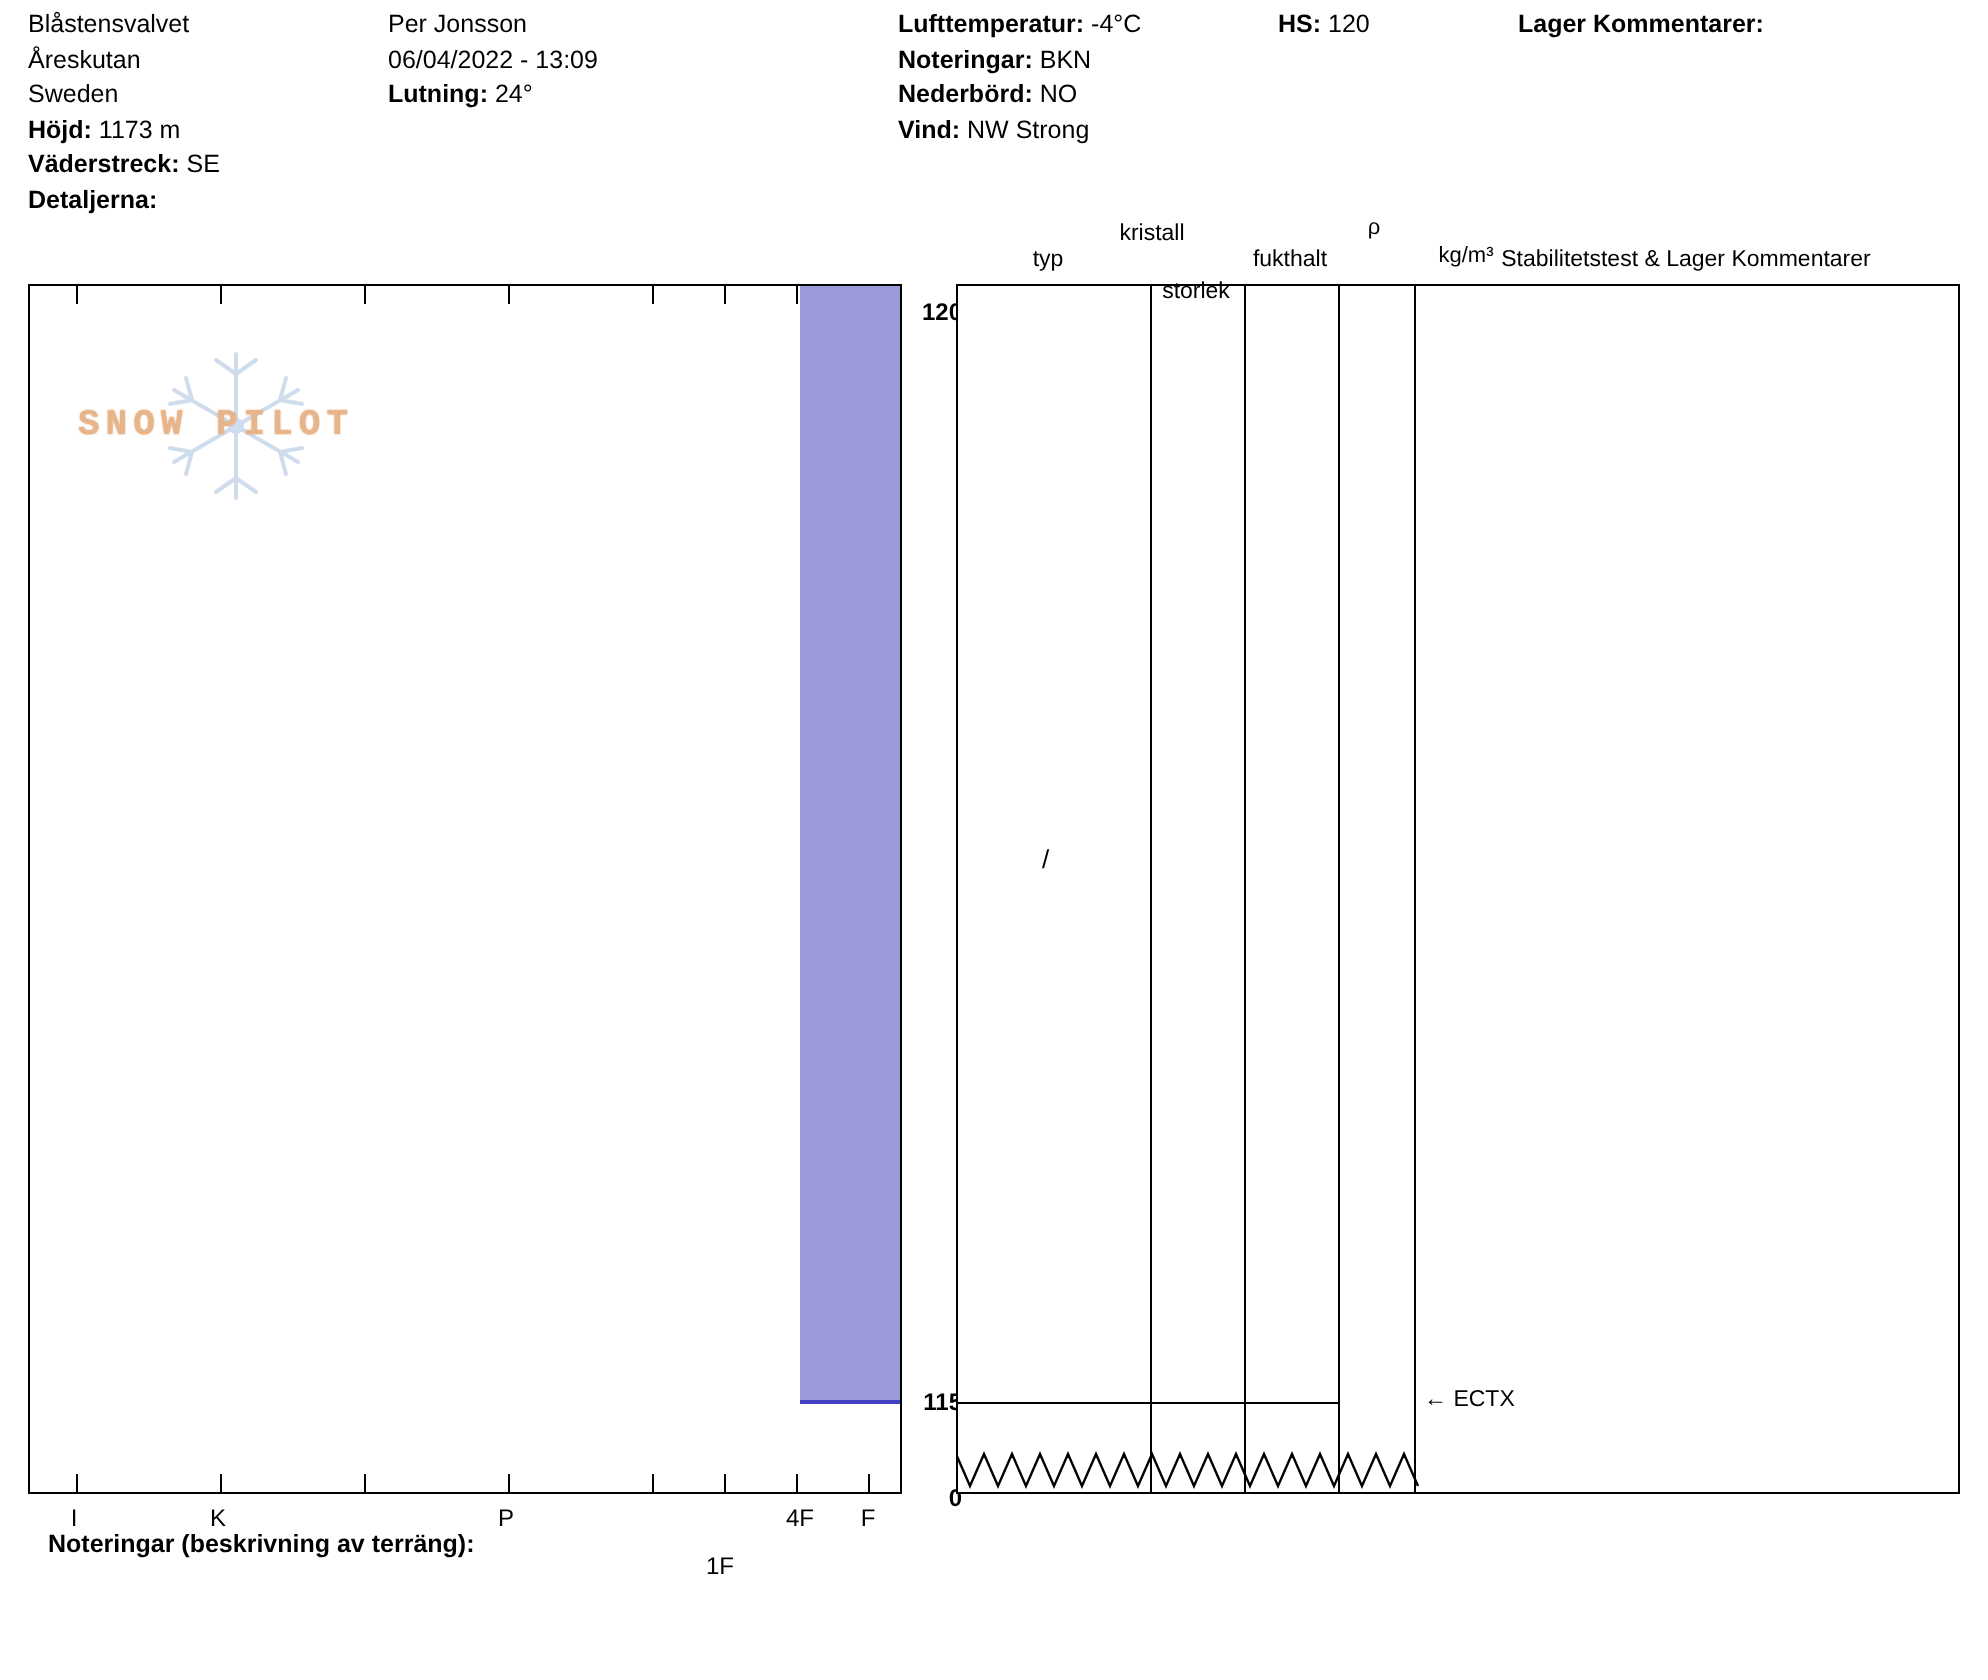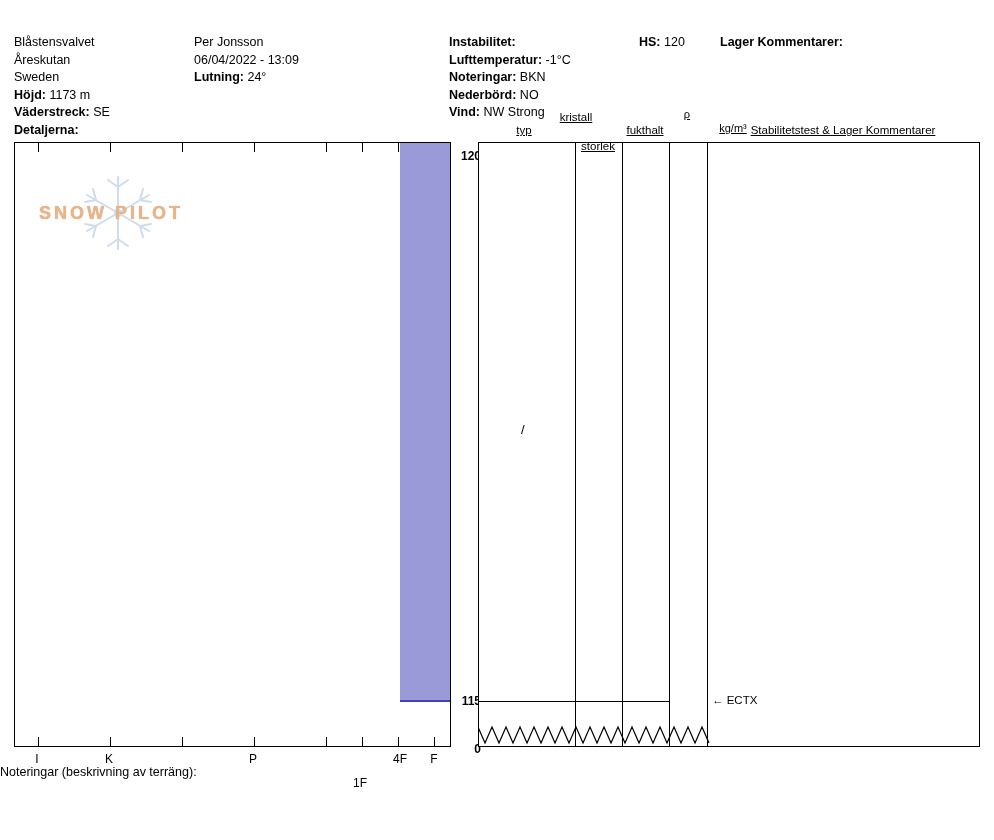--- a/index.html
+++ b/index.html
@@ -19,26 +19,26 @@
 
   
   .hdr {
     position: absolute;
     top: 4px; left: 14px;
     width: 966px;
     height: 112px;
     font-size: 12.5px;
     line-height: 17.6px;
   }
-  .hdr .col { position: absolute; top: 0; margin-top: 30px; }
+  .hdr .col { position: absolute; top: 0; }
   .c1 { left: 0px;   width: 180px; }
   .c2 { left: 180px; width: 255px; }
   .c3 { left: 435px; width: 190px; }
   .c4 { left: 625px; width: 70px; }
-  .c5 { left: 658px; width: 275px; padding-left: 48px; }
+  .c5 { left: 697px; width: 275px; padding-left: 48px; }
   .row { white-space: nowrap; height: 17.6px; }
   .lbl { font-weight: bold; }
   .val { font-weight: normal; }
   .detaljerna {
     position: absolute;
     left: 0; top: 88px;
     font-weight: bold;
     font-size: 12.5px;
     white-space: nowrap;
   }
@@ -82,20 +82,21 @@
     transform: translateX(-50%);
     white-space: nowrap;
   }
 
   
   .watermark {
     position: absolute;
     left: 36px; top: 175px;
     width: 170px; height: 80px;
     pointer-events: none;
+    font-family: Liberation Mono, monospace;
   }
   .wm-text {
     position: absolute;
     left: 3px; top: 28px;
     font-size: 18px;
     font-weight: bold;
     letter-spacing: 3px;
     color: #e8b48a;
     text-shadow: 0 0 1px #d79a6a;
   }
@@ -123,21 +124,20 @@
     top: 0; bottom: 0;
     width: 1px;
     background: #000;
   }
   .colhdr {
     position: absolute;
     font-size: 11.5px;
     text-align: right;
     transform: translateX(-50%);
     white-space: nowrap;
-    text-decoration: underline;
   }
   .colhdr.small { font-size: 11px; }
 
   
   .layer-line {
     position: absolute;
     left: 0px;
     width: 190px;
     height: 1px;
     background: #000;
@@ -161,23 +161,23 @@
     position: absolute;
     left: 478px;
     top: 723px;
     width: 232px;
     height: 24px;
   }
 
   
   .note {
     position: absolute;
-    left: 0; top: 765px;
+    left: 24px; top: 765px;
     font-size: 12.5px;
-    font-weight: normal;
+    font-weight: bold;
     white-space: nowrap;
   }
 </style>
 </head>
 <body>
 
 <div id="page">
 
   <div class="hdr">
 
@@ -200,26 +200,22 @@
       <div class="row">Per Jonsson</div>
       <div class="row">06/04/2022 - 13:09</div>
       <div class="row">
         <span class="lbl">Lutning:</span>
         <span class="val">24°</span>
       </div>
     </div>
 
     <div class="col c3">
       <div class="row">
-        <span class="lbl">Instabilitet:</span>
-        <span class="val"></span>
-      </div>
-      <div class="row">
         <span class="lbl">Lufttemperatur:</span>
-        <span class="val">-1°C</span>
+        <span class="val">-4°C</span>
       </div>
       <div class="row">
         <span class="lbl">Noteringar:</span>
         <span class="val">BKN</span>
       </div>
       <div class="row">
         <span class="lbl">Nederbörd:</span>
         <span class="val">NO</span>
       </div>
       <div class="row">

